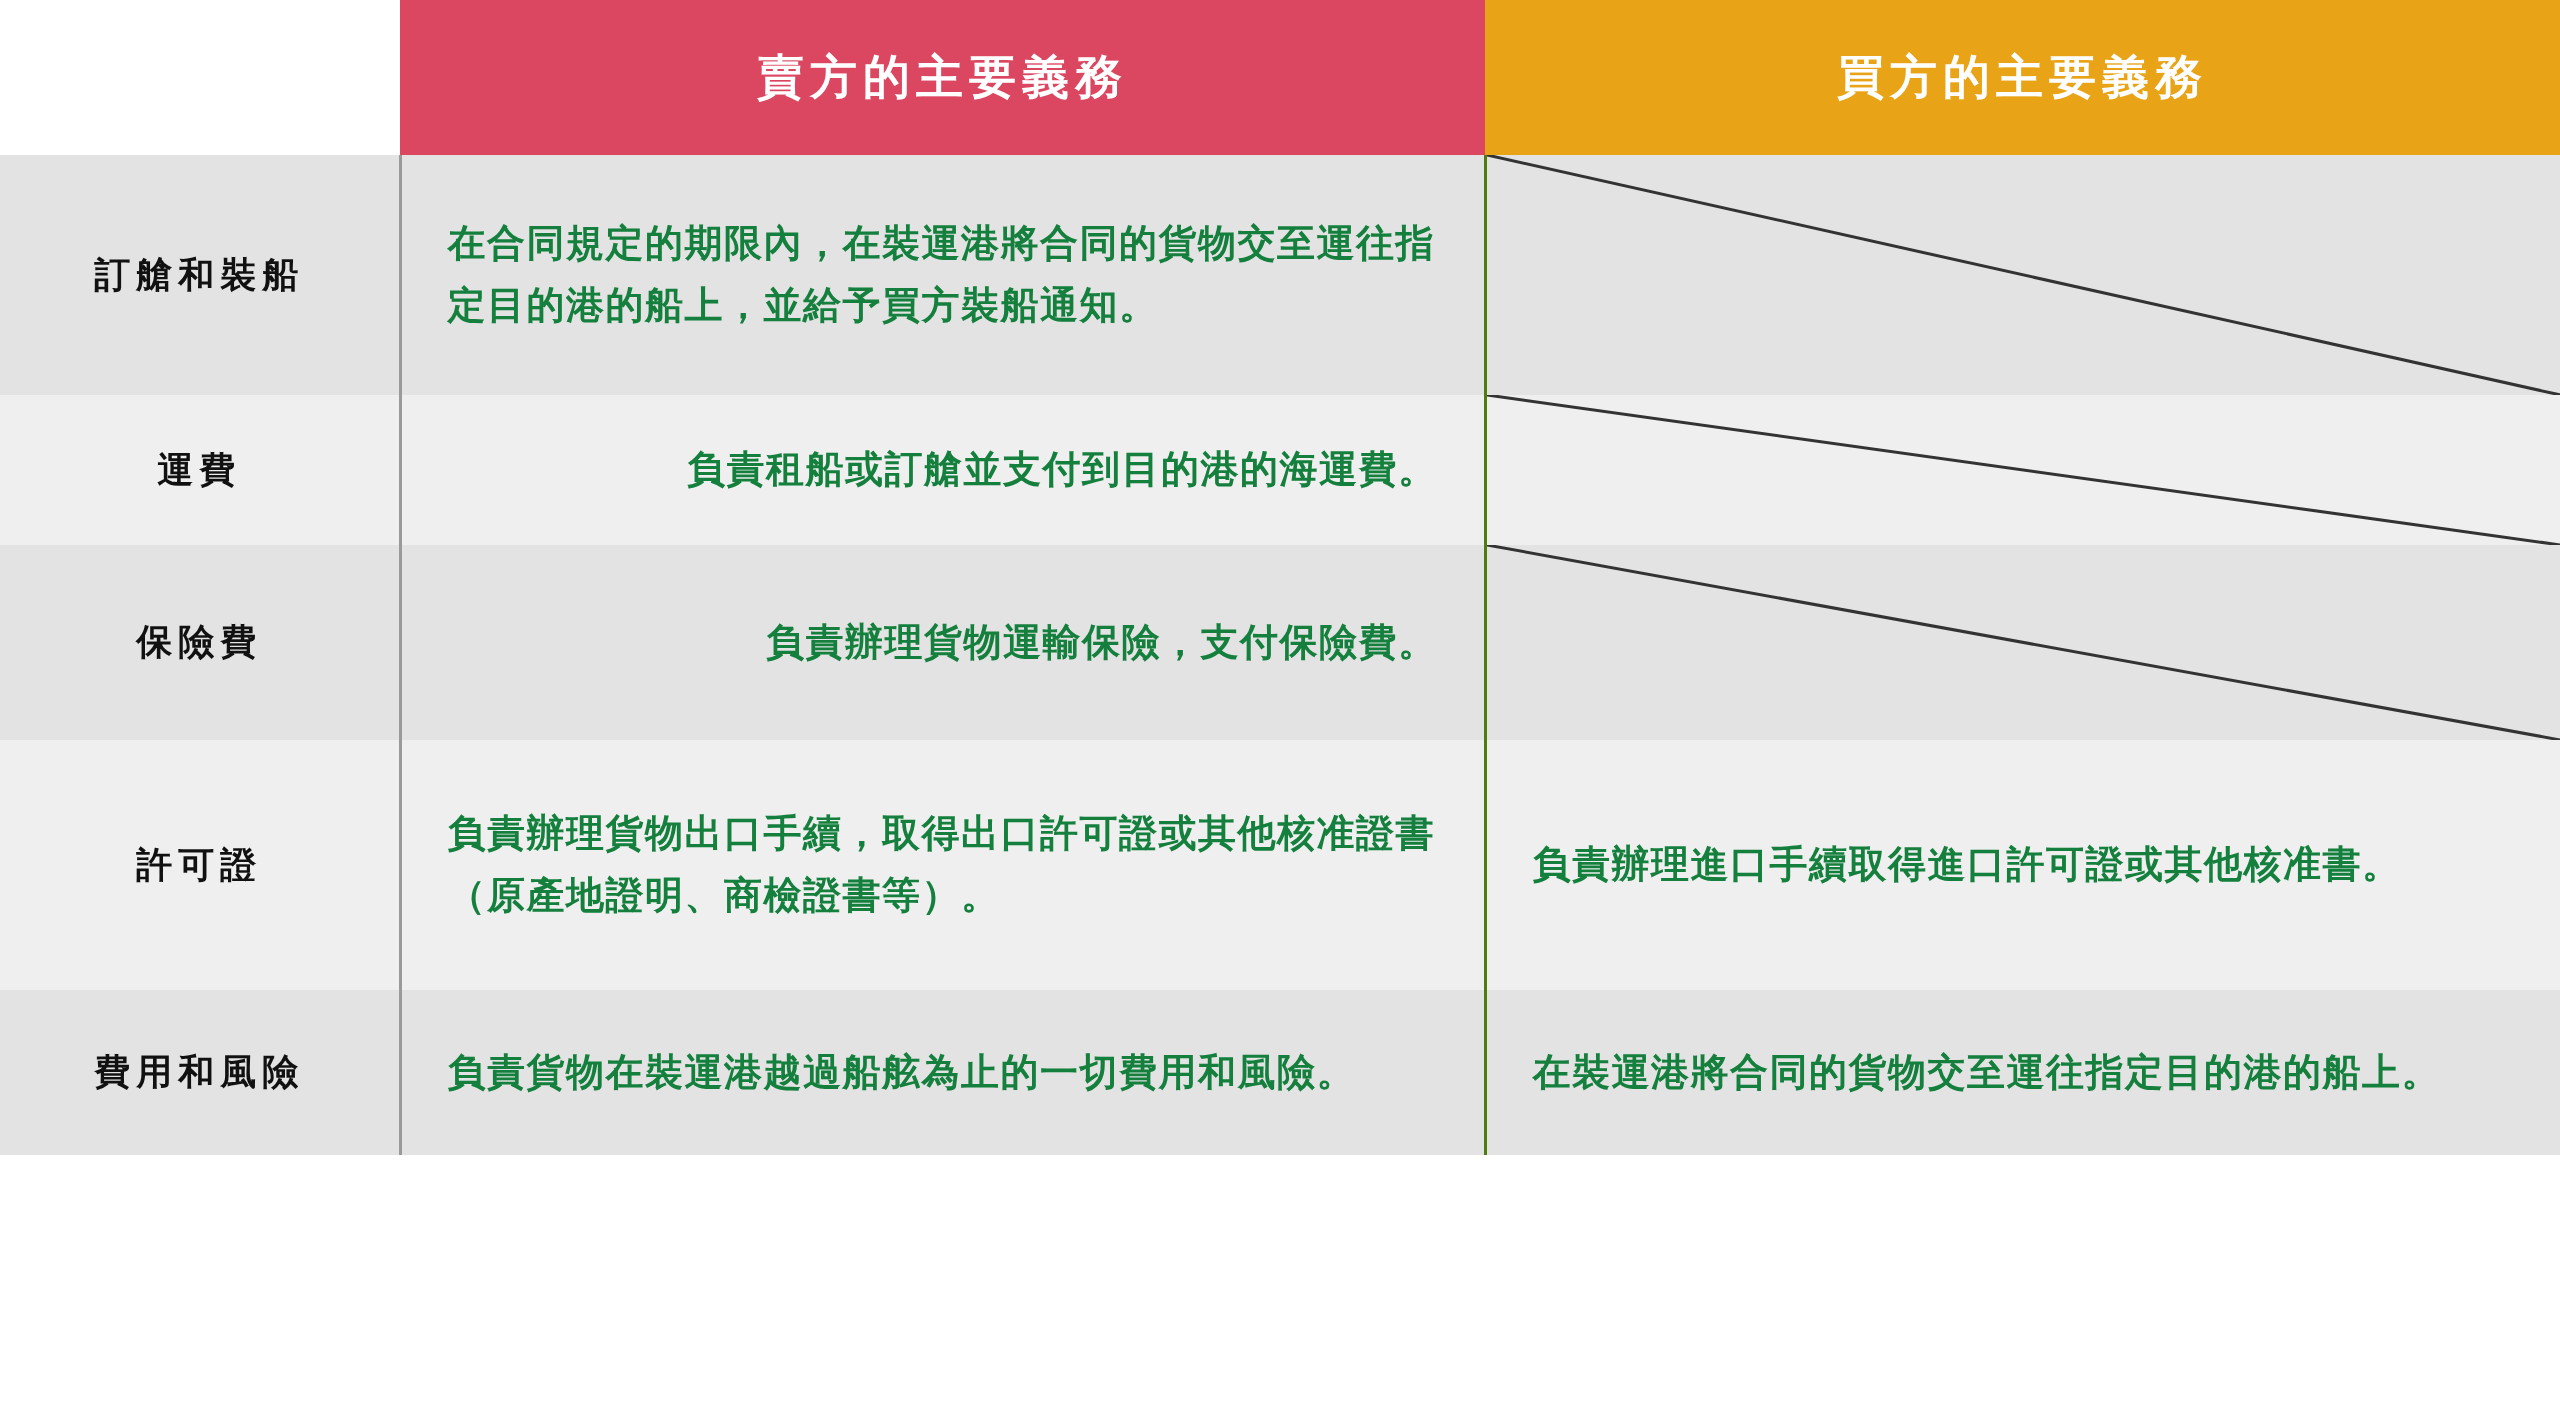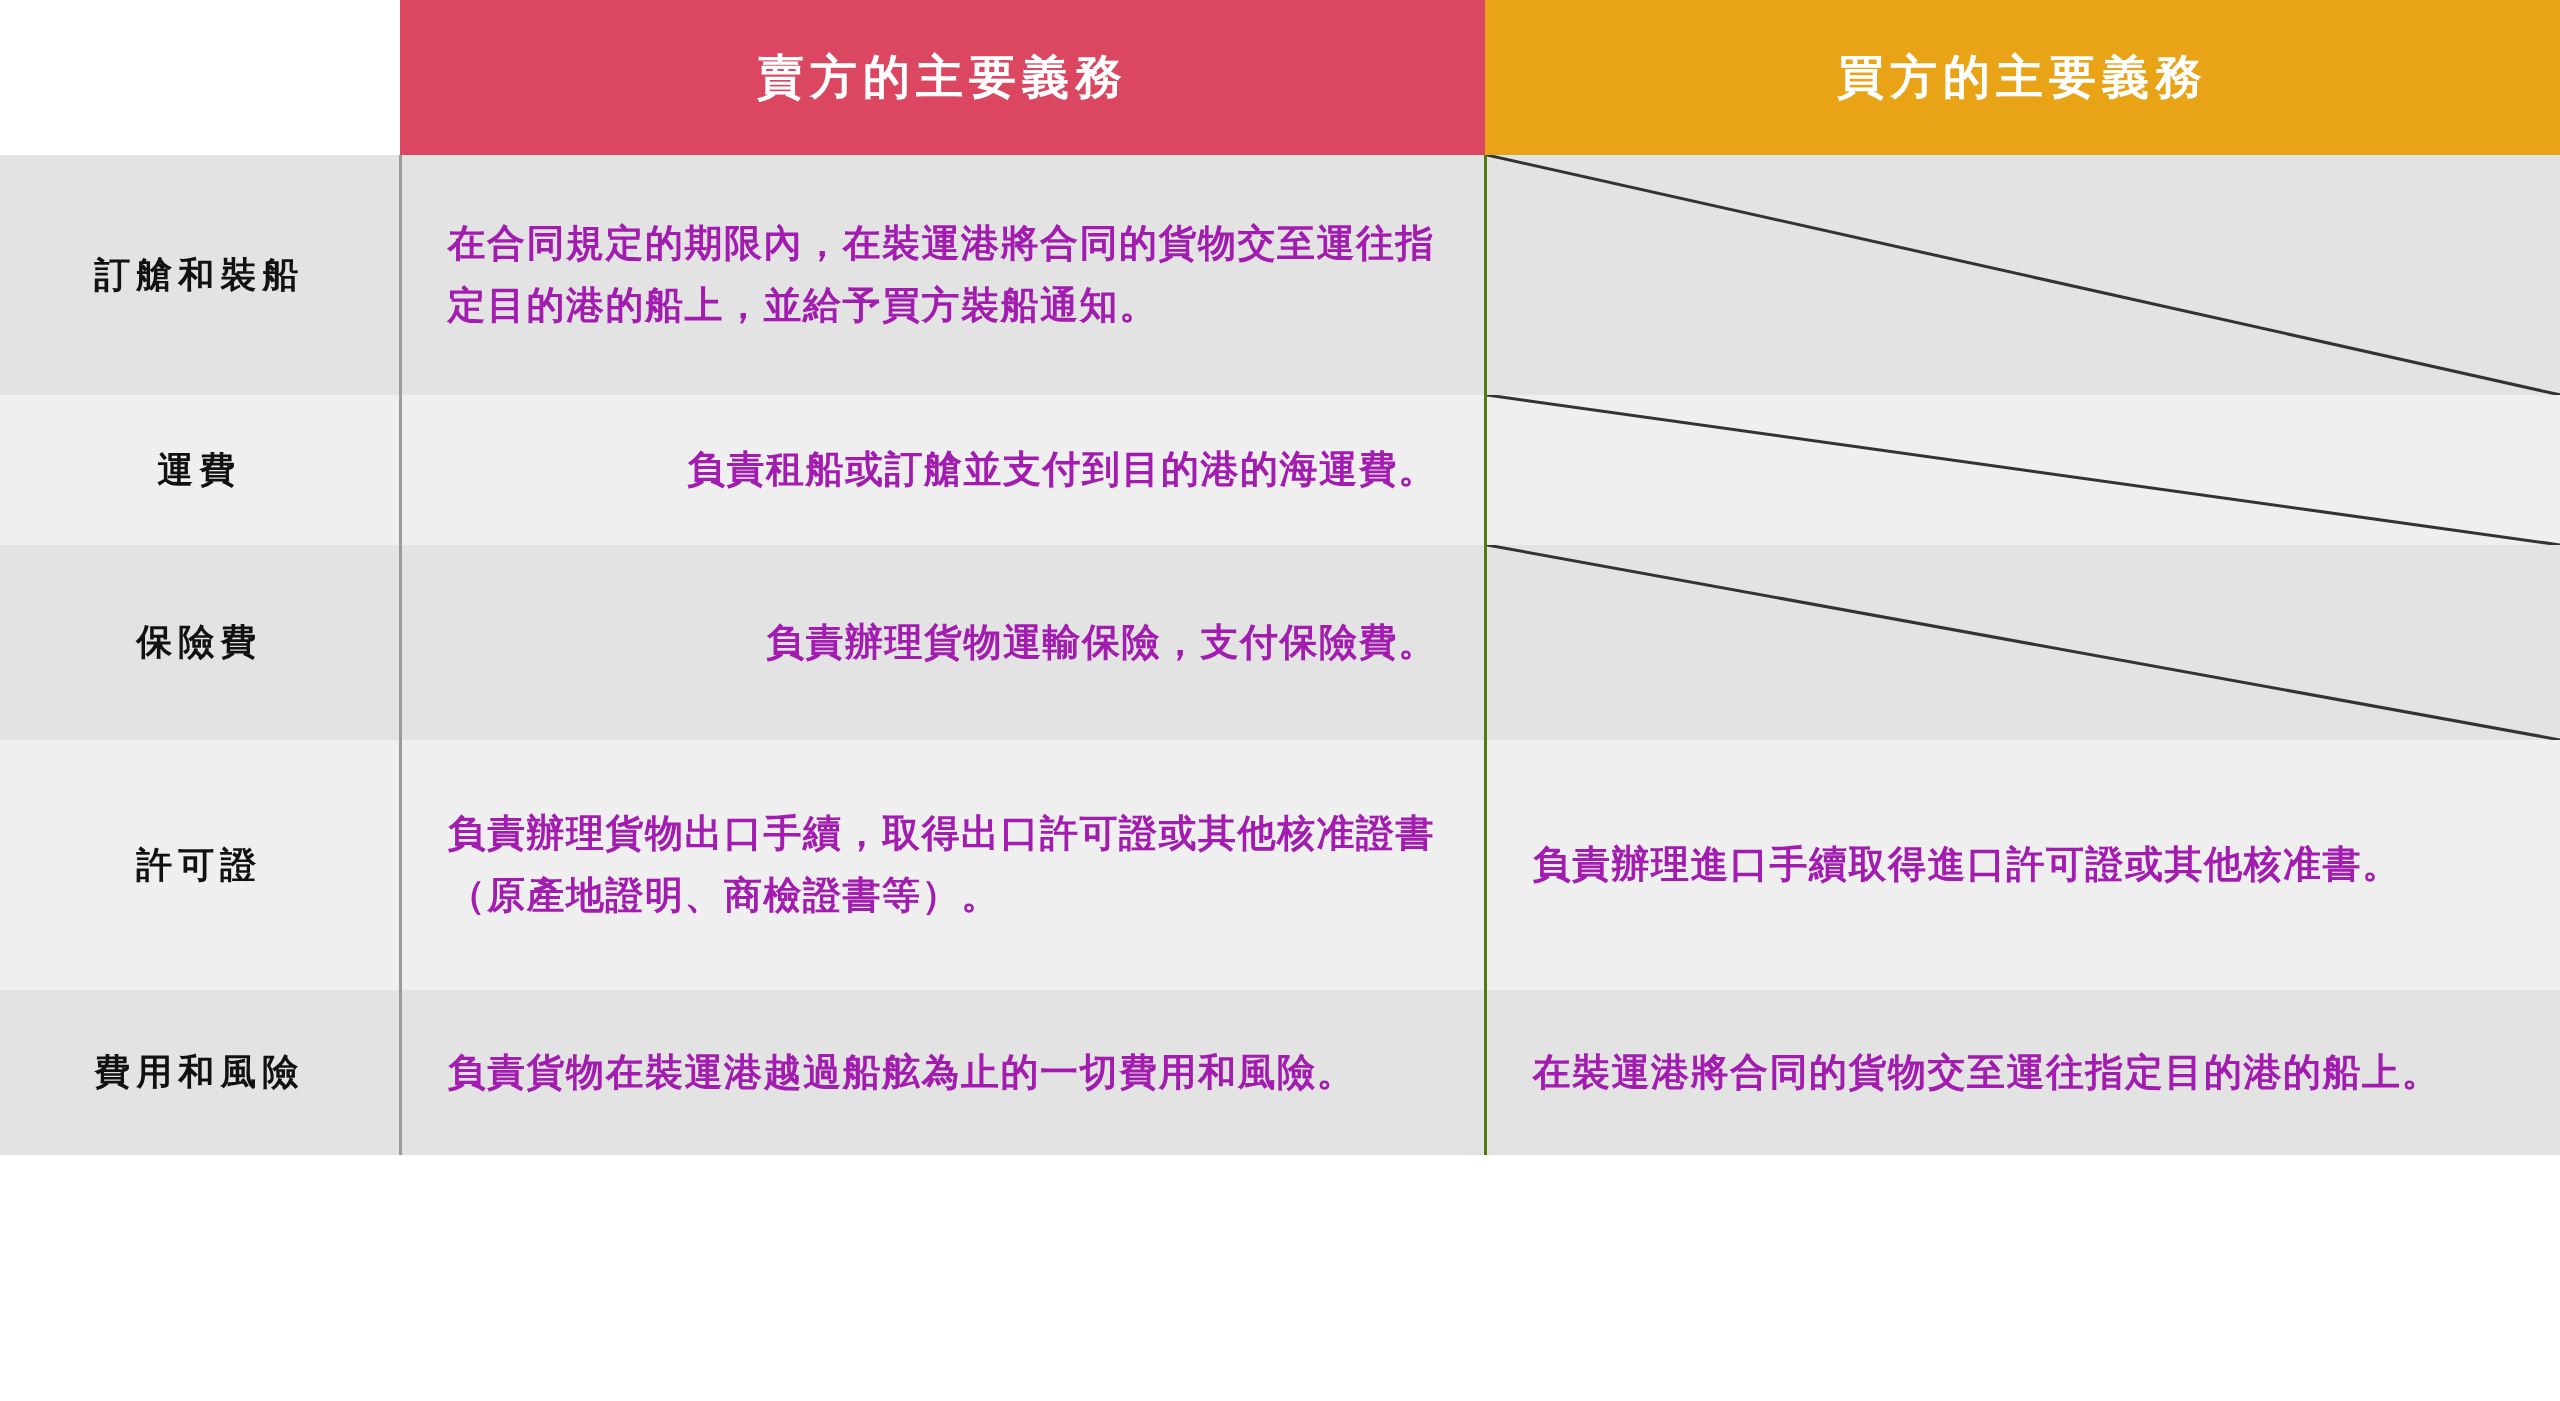--- a/index.html
+++ b/index.html
@@ -86,21 +86,21 @@
     border-left: 3px solid #4d7c0f;
     padding: 26px 46px 26px 46px;
     position: relative;
   }
 
   .cell-text {
     font-size: 38px;
     font-weight: 700;
     line-height: 1.62;
     letter-spacing: 1.5px;
-    color: #a21caf;
+    color: #15803d;
     text-align: left;
     white-space: pre-wrap;
   }
   .cell-text.center {
     text-align: right;
   }
 
   
   .strike {
     position: absolute;

